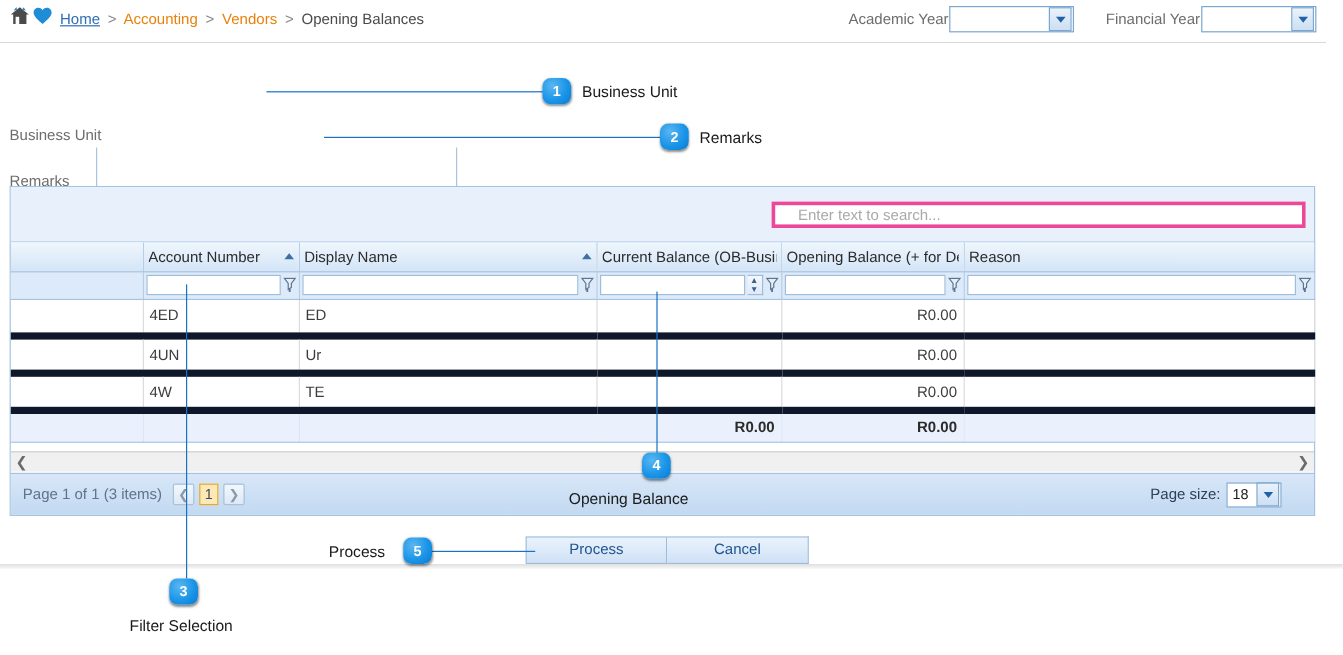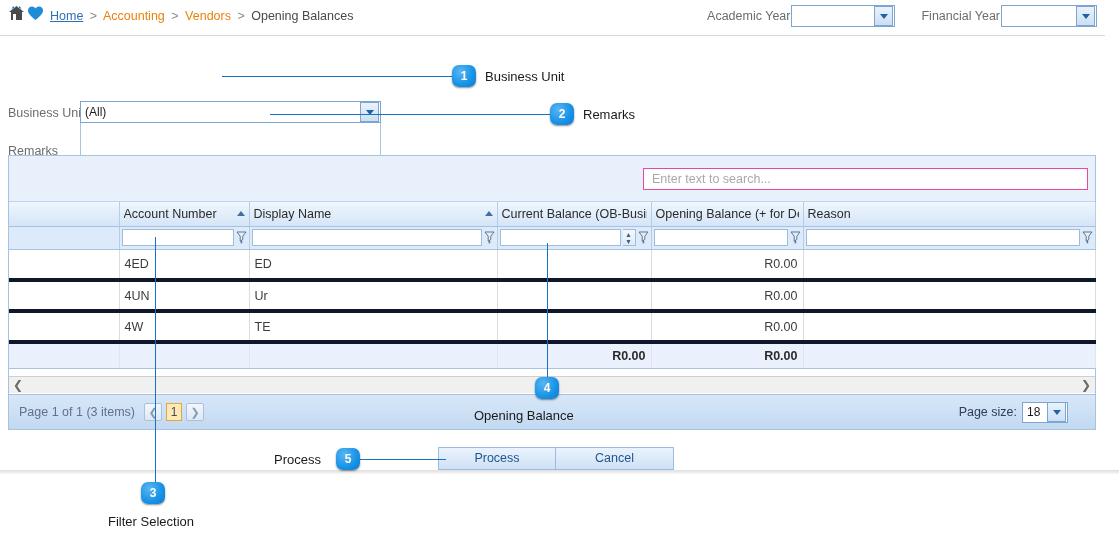--- a/index.html
+++ b/index.html
@@ -114,26 +114,26 @@
   .grid-toolbar {
     height: 46px;
     background: #e8f1fb;
     border-bottom: 1px solid #bcd4ec;
     position: relative;
   }
   #grid-search {
     position: absolute;
     right: 7px; top: 12px;
     width: 445px; height: 22px;
-    border: 1px solid #ec4899;
+    border: 3px solid #ec4899;
     background: #fff;
     font-family:"Liberation Sans", sans-serif;
     font-size: 12.5px;
     color: #222;
-    padding-left: 8px;
+    padding-left: 19px;
     outline: none;
   }
   #grid-search::placeholder { color: #a9a9a9; }
 
   table.grid { border-collapse: collapse; width: 1086px; table-layout: fixed; }
   table.grid col.c0 { width: 110px; }
   table.grid col.c1 { width: 130px; }
   table.grid col.c2 { width: 248px; }
   table.grid col.c3 { width: 154px; }
   table.grid col.c4 { width: 152px; }
@@ -188,21 +188,21 @@
     background:linear-gradient(to bottom,#f4f8fd,#dfeaf7);
     display:flex; flex-direction:column; align-items:center; justify-content:center;
     cursor:pointer;
   }
   .spin i { display:block; font-style:normal; font-size:7px; line-height:7px; color:#3b618c; }
   .funnel { width:11px; height:13px; flex:none; cursor:pointer; }
 
   tbody td {
     height: 31px;
     border-right: 1px solid #dcdcdc;
-    border-bottom: 4px solid #0f172a;
+    border-bottom: 6px solid #0f172a;
     font-size: 12.5px;
     color: #3c3c3c;
     padding: 0 5px;
     background: #fff;
     overflow: hidden;
     white-space: nowrap;
   }
   tbody td.num { text-align: right; }
   tr.total-row td {
     height: 26px;
@@ -355,26 +355,20 @@
       <span class="cval"></span>
       <span class="cbtn">
           <span class="arrow-dn"></span>
         </span>
     </div>
   </div>
 </div>
 
 <div class="form-area">
   <span class="lbl-bu">Business Unit</span>
-  <div class="combo" id="business-unit-combo">
-    <span class="cval">(All)</span>
-    <span class="cbtn">
-        <span class="arrow-dn"></span>
-      </span>
-  </div>
   <span class="lbl-rm">Remarks</span>
   <textarea id="remarks-input" placeholder="" style=""></textarea>
 </div>
 
 <div class="grid-panel">
 
   <div class="grid-toolbar">
     <input id="grid-search" type="text" placeholder="Enter text to search..." style="">
   </div>
 

